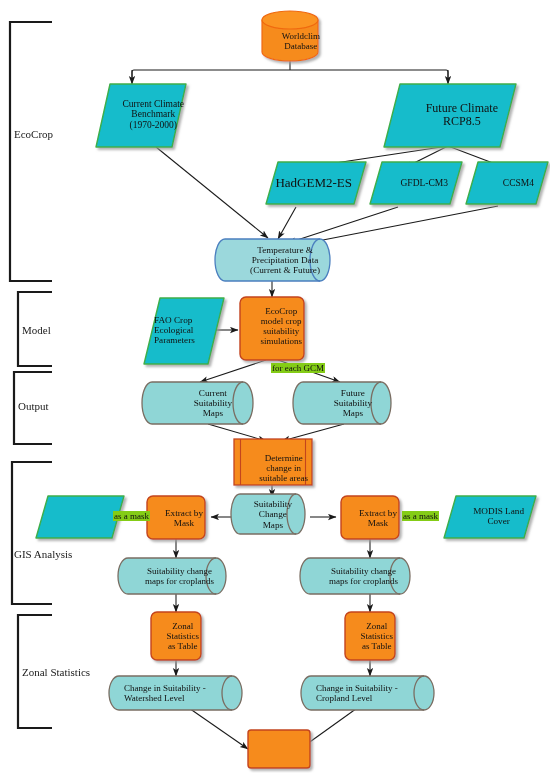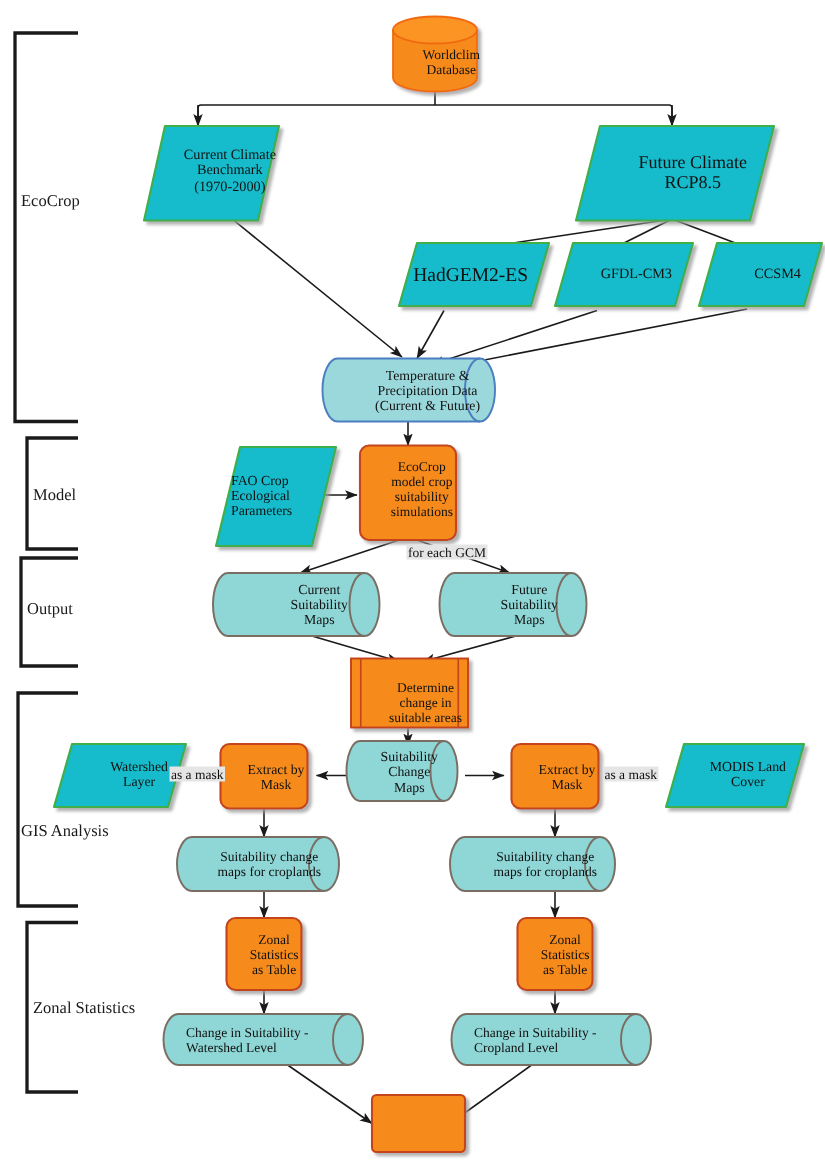--- a/index.html
+++ b/index.html
@@ -44,21 +44,21 @@
     position: absolute;
     color: #1a1a1a;
     font-size: 11px;
     z-index: 4;
     white-space: nowrap;
   }
   .edge-label {
     position: absolute;
     color: #111111;
     font-size: 9px;
-    background: #e5e5e5;
+    background: #84cc16;
     padding: 0 1px;
     z-index: 6;
     white-space: nowrap;
   }
 </style>
 </head>
 <body>
 
 <div id="canvas">
 
@@ -297,24 +297,20 @@
 Suitability
 Maps</span>
   </div>
 
   <div class="node" style="left:236px; top:442px; width:74px; height:52px; font-size:9px;">
     <span class="node-label">Determine
 change in
 suitable areas</span>
   </div>
 
-  <div class="node" style="left:38px; top:500px; width:76px; height:32px; font-size:9.2px;">
-    <span class="node-label">Watershed
-Layer</span>
-  </div>
 
   <div class="node" style="left:147px; top:499px; width:58px; height:38px; font-size:9.2px;">
     <span class="node-label">Extract by
 Mask</span>
   </div>
 
   <div class="node" style="left:238px; top:496px; width:56px; height:37px; font-size:9.2px;">
     <span class="node-label">Suitability
 Change
 Maps</span>

